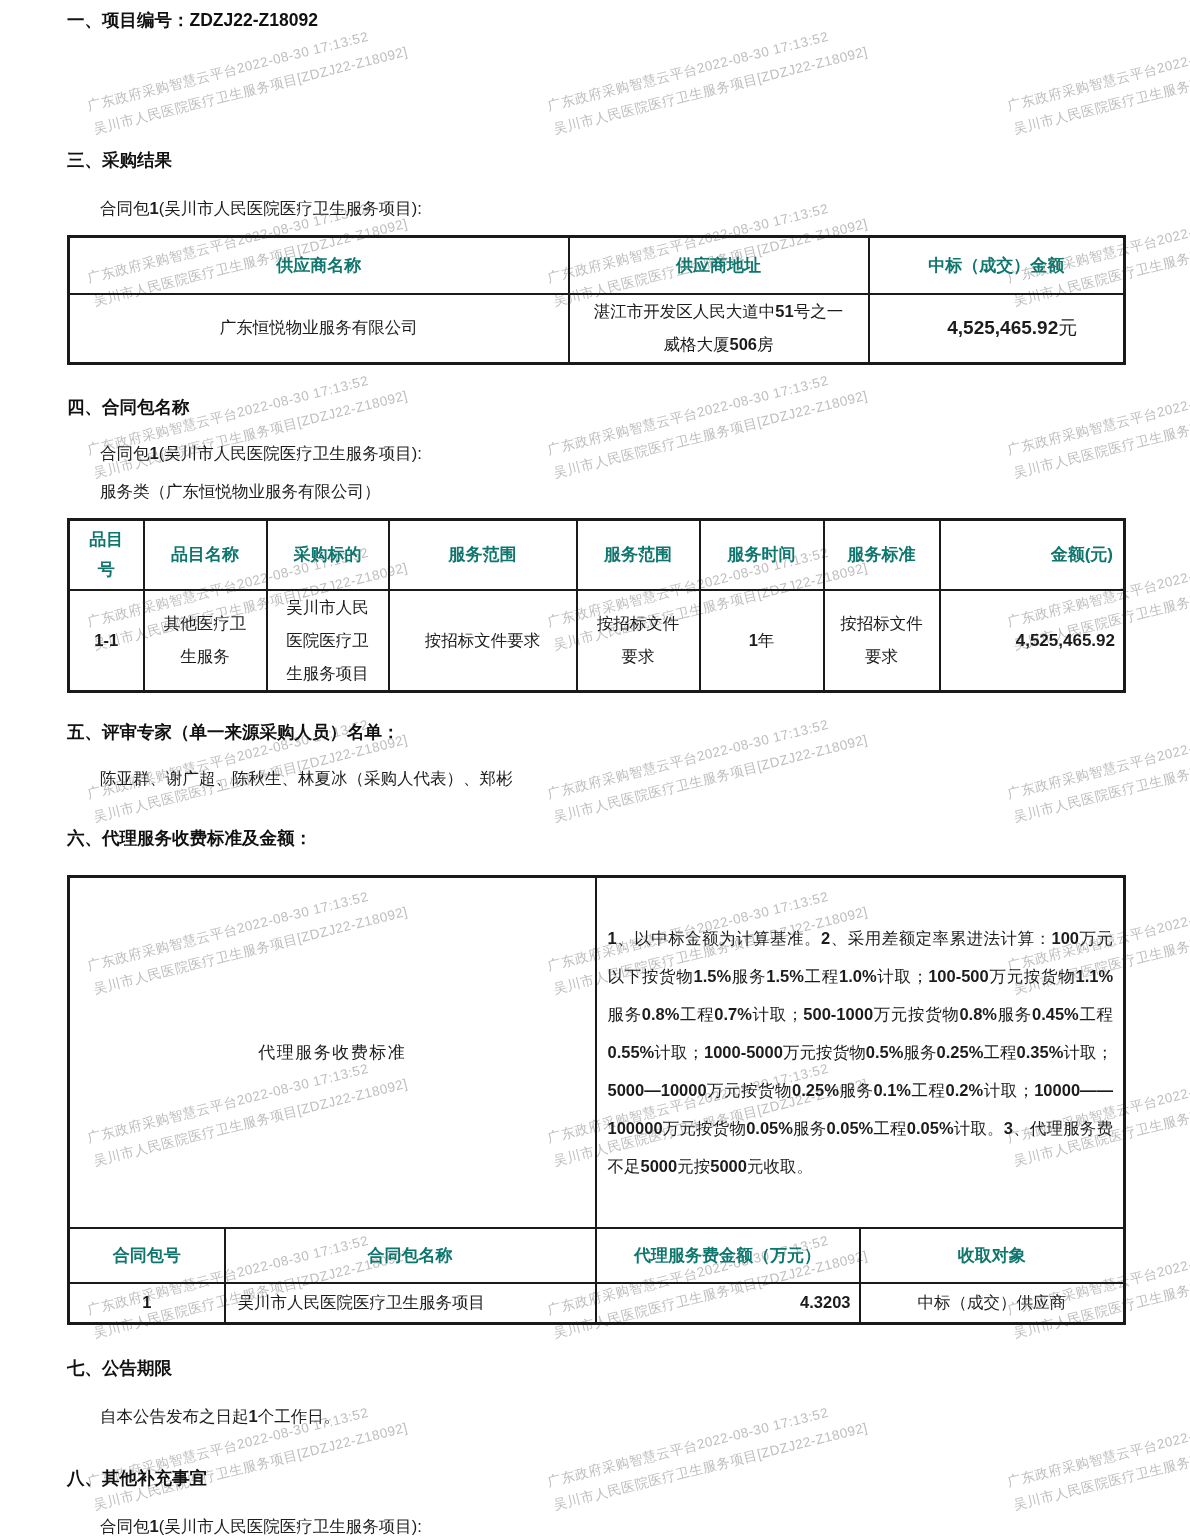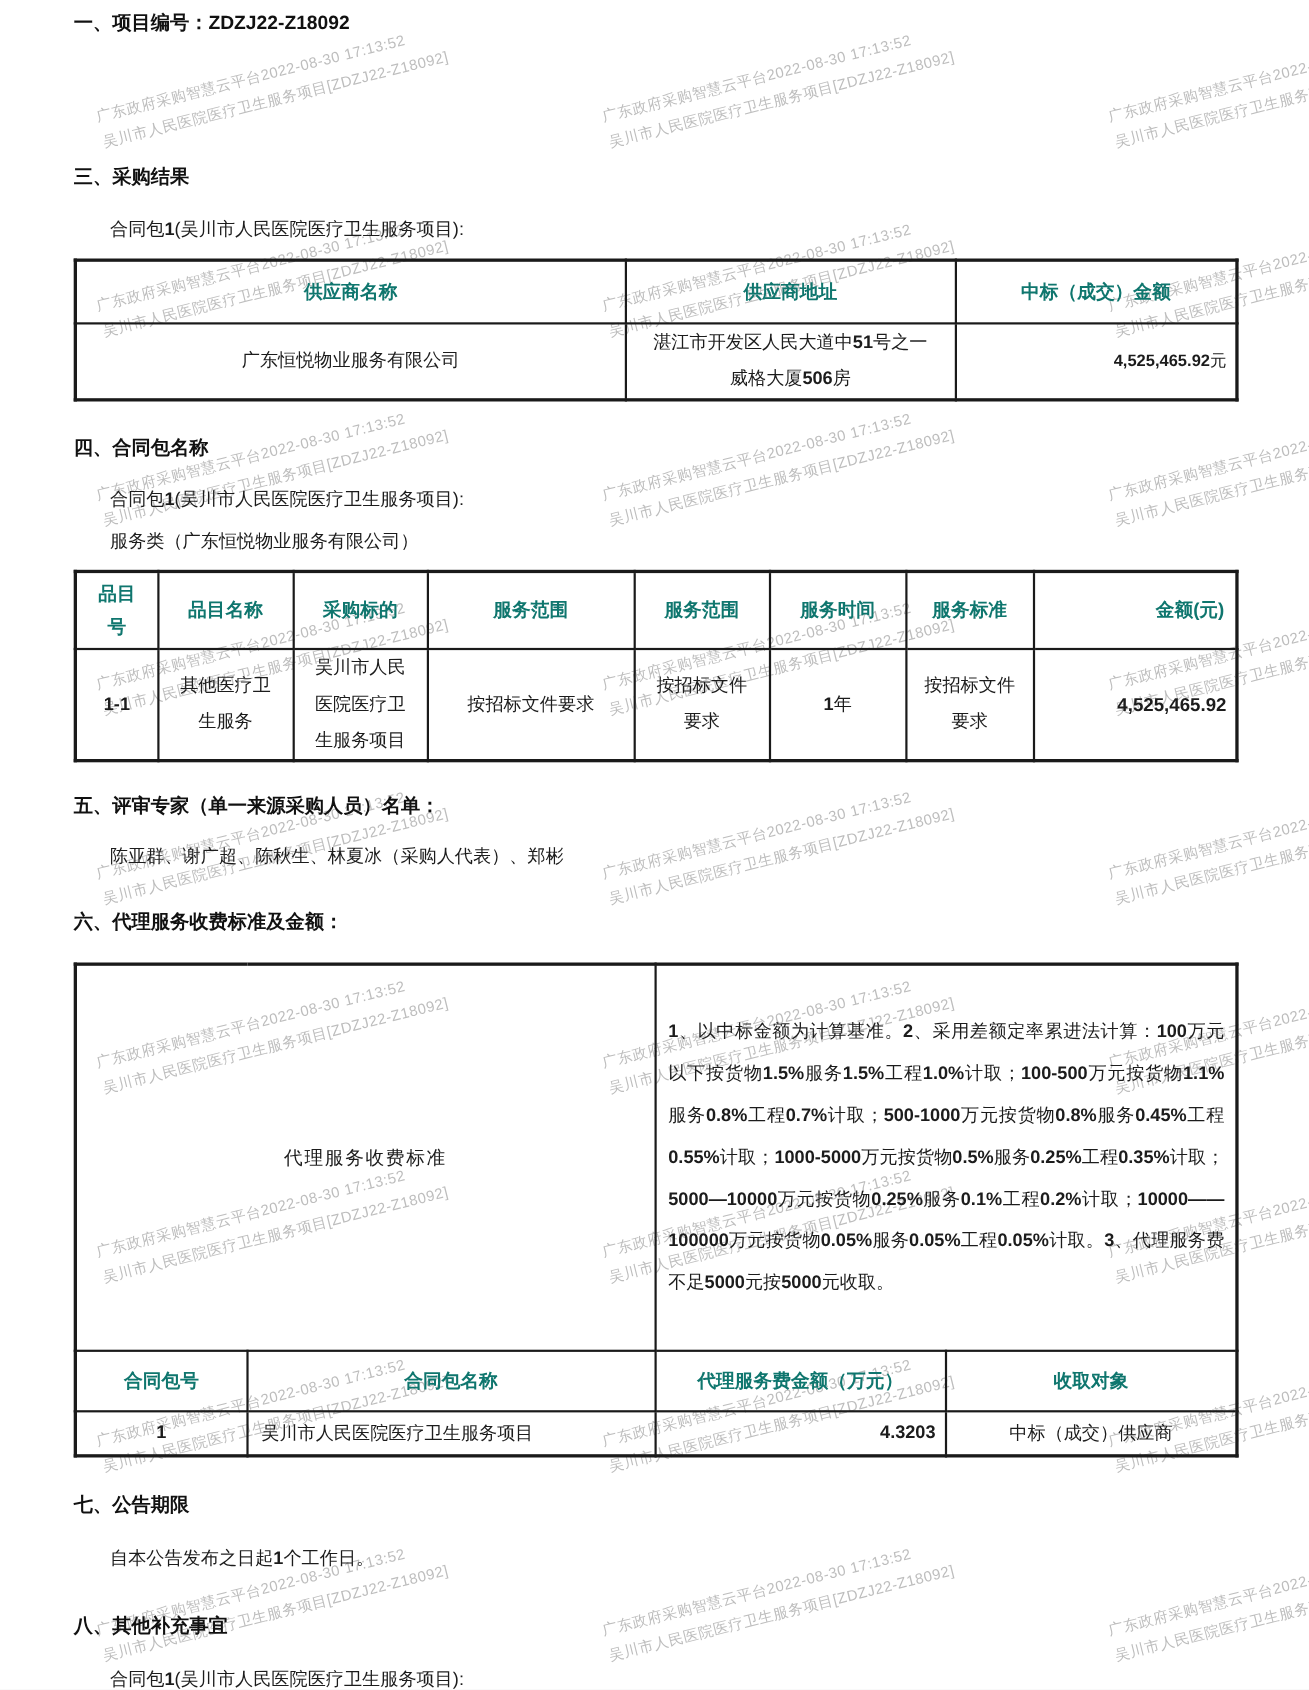--- a/index.html
+++ b/index.html
@@ -33,21 +33,21 @@
     border:2px solid #1a1a1a; text-align:center; vertical-align:middle;
     font-size:16.5px; color:#1c1c1c; overflow:hidden;
   }
   th { font-weight:bold; font-size:17px; color:#0f766e; }
   b { font-weight:bold; }
   
   .t1 { top:235px; width:1056px; }
   .t1 .hrow { height:57px; }
   .t1 .brow { height:70px; }
   .t1 .addr { line-height:33px; padding:0 18px; }
-  .t1 .amt  { text-align:right; padding-right:8px; font-size:15px;padding-left:40px; }
+  .t1 .amt  { padding-right:8px; font-size:19px;padding-left:40px; }
   
   .t2 { top:518px; width:1056px;border-radius:12px; }
   .t2 .hrow { height:70px; }
   .t2 .brow { height:100px; }
   .t2 th { padding:0 14px; line-height:30px; }
   .t2 td { line-height:33px; padding:0 12px; }
   .t2 .amt-h { text-align:right; padding-right:10px;margin-left:44px; }
   .t2 .amt   { text-align:right; padding-right:8px; font-size:17px; }
   
   .t3 { top:875px; width:1056px; }

